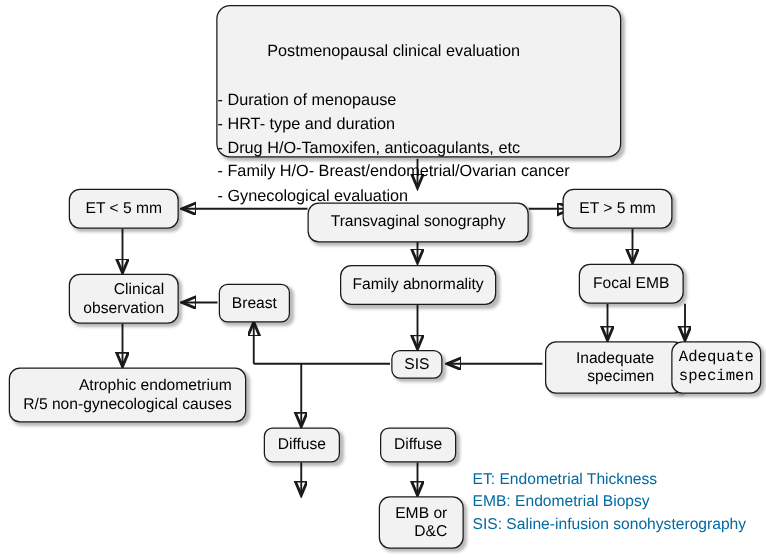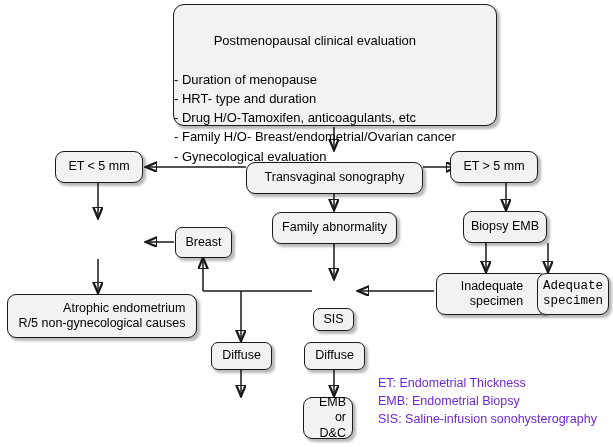--- a/index.html
+++ b/index.html
@@ -44,21 +44,21 @@
   }
   .node.header .hlist{
     display:block;
     white-space:pre-line;
   }
   .node.small{font-size:12.5px;border-radius:7px;}
   svg#wires{position:absolute;left:0;top:0;width:613px;height:447px;}
   svg#wires line,svg#wires path{stroke:#1a1a1a;stroke-width:1.5px;fill:none;}
   .legend{
     position:absolute;
-    color:#6d28d9;
+    color:#0369a1;
     font-size:12.5px;
     line-height:1.45;
     white-space:pre-line;
   }
 </style>
 </head>
 <body>
 
 <div id="canvas">
 
@@ -113,43 +113,45 @@
 - Gynecological evaluation</span>
     </div>
   </div>
 
   <div class="node" style="left:246px;top:162px;width:177px;height:32px;">Transvaginal sonography</div>
 
   <div class="node" style="left:55px;top:151px;width:88px;height:32px;">ET &lt; 5 mm</div>
 
   <div class="node" style="left:450px;top:151px;width:88px;height:32px;">ET &gt; 5 mm</div>
 
+  <div class="node" style="left:55px;top:219px;width:88px;height:40px;">Clinical
+observation</div>
 
   <div class="node small" style="left:175px;top:227px;width:57px;height:31px;">Breast</div>
 
   <div class="node" style="left:272px;top:212px;width:125px;height:32px;">Family abnormality</div>
 
-  <div class="node" style="left:463px;top:211px;width:84px;height:32px;">Biopsy EMB</div>
+  <div class="node" style="left:463px;top:211px;width:84px;height:32px;">Focal EMB</div>
 
   <div class="node" style="left:7px;top:294px;width:190px;height:44px;">Atrophic endometrium
 R/5 non-gynecological causes</div>
 
-  <div class="node small" style="left:313px;top:280px;width:41px;height:23px;margin-top:28px;">SIS</div>
+  <div class="node small" style="left:313px;top:280px;width:41px;height:23px;">SIS</div>
 
   <div class="node" style="left:436px;top:273px;width:112px;height:42px;">Inadequate
 specimen</div>
 
   <div class="node" style="left:537px;top:273px;width:72px;height:42px;font-family:Liberation Mono, monospace;">Adequate
 specimen</div>
 
   <div class="node small" style="left:211px;top:342px;width:61px;height:28px;">Diffuse</div>
 
   <div class="node small" style="left:304px;top:342px;width:61px;height:28px;">Diffuse</div>
 
 
-  <div class="node" style="left:303px;top:397px;width:50px;height:42px;">EMB or
+  <div class="node" style="left:303px;top:397px;width:68px;height:42px;">EMB or
 D&amp;C</div>
 
   <div class="legend" style="left:378px;top:374px;width:232px;">ET: Endometrial Thickness
 EMB: Endometrial Biopsy
 SIS: Saline-infusion sonohysterography</div>
 
 </div>
 
 </body></html>

